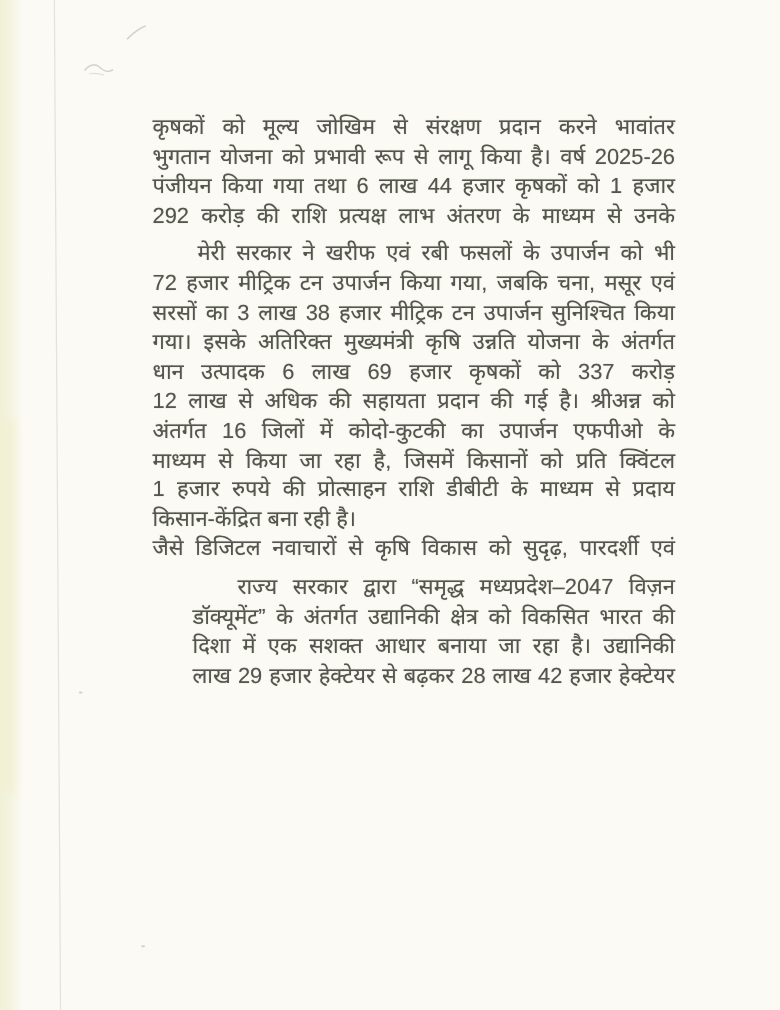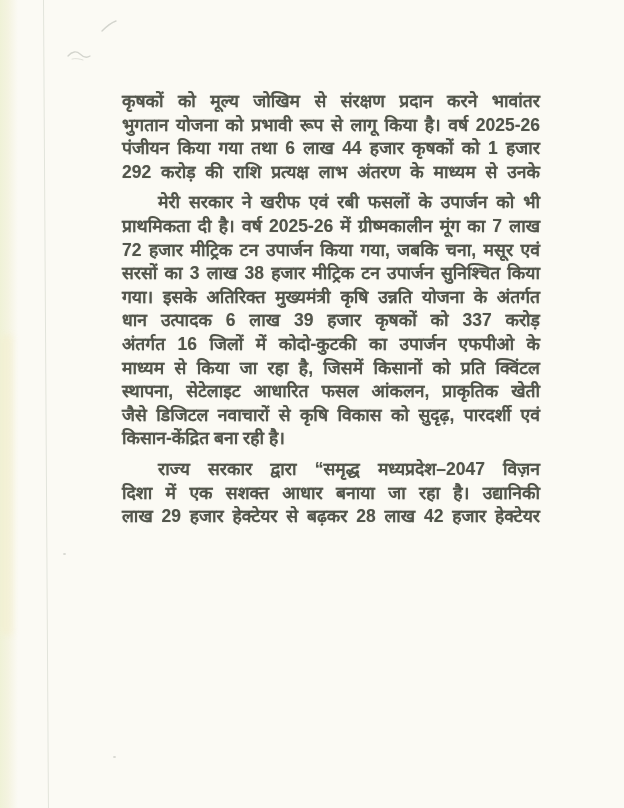--- a/index.html
+++ b/index.html
@@ -49,24 +49,23 @@
   }
   
   .text-block {
     position: absolute;
     left: 122px;
     top: 90px;
     width: 418px;
     color: var(--ink, #53564c);
     font-size: 17.5px;
     text-shadow: 0 0 0.8px rgba(83, 86, 76, 0.45);
-    font-weight: bold;
   }
   .para { margin: 0 0 7px 0; }
-  .para:last-child { margin-bottom: 0; }
+  .para:last-child { margin-bottom: 0; margin-left: 32px; }
   .line {
     line-height: 23.6px;
     text-align: justify;
     text-align-last: justify;
   }
   .line-indent { text-indent: 36px; }
   .line-end { text-align-last: left; }
 </style>
 </head>
 <body>
@@ -93,31 +92,32 @@
 
   <div class="para">
     <div class="line">कृषकों को मूल्य जोखिम से संरक्षण प्रदान करने भावांतर</div>
     <div class="line">भुगतान योजना को प्रभावी रूप से लागू किया है। वर्ष 2025-26</div>
     <div class="line">पंजीयन किया गया तथा 6 लाख 44 हजार कृषकों को 1 हजार</div>
     <div class="line">292 करोड़ की राशि प्रत्यक्ष लाभ अंतरण के माध्यम से उनके</div>
   </div>
 
   <div class="para">
     <div class="line line-indent">मेरी सरकार ने खरीफ एवं रबी फसलों के उपार्जन को भी</div>
-    <div class="line">प्राथमिकता दी है। वर्ष 2025-26 में ग्रीष्मकालीन मूंग का 7 लाख</div>
     <div class="line">72 हजार मीट्रिक टन उपार्जन किया गया, जबकि चना, मसूर एवं</div>
     <div class="line">सरसों का 3 लाख 38 हजार मीट्रिक टन उपार्जन सुनिश्चित किया</div>
     <div class="line">गया। इसके अतिरिक्त मुख्यमंत्री कृषि उन्नति योजना के अंतर्गत</div>
-    <div class="line">धान उत्पादक 6 लाख 39 हजार कृषकों को 337 करोड़</div>
+    <div class="line">धान उत्पादक 6 लाख 69 हजार कृषकों को 337 करोड़</div>
+    <div class="line">12 लाख से अधिक की सहायता प्रदान की गई है। श्रीअन्न को</div>
     <div class="line">अंतर्गत 16 जिलों में कोदो-कुटकी का उपार्जन एफपीओ के</div>
     <div class="line">माध्यम से किया जा रहा है, जिसमें किसानों को प्रति क्विंटल</div>
-    <div class="line">स्थापना, सेटेलाइट आधारित फसल आंकलन, प्राकृतिक खेती</div>
+    <div class="line">1 हजार रुपये की प्रोत्साहन राशि डीबीटी के माध्यम से प्रदाय</div>
+    <div class="line line-end">किसान-केंद्रित बना रही है।</div>
     <div class="line">जैसे डिजिटल नवाचारों से कृषि विकास को सुदृढ़, पारदर्शी एवं</div>
-    <div class="line line-end">किसान-केंद्रित बना रही है।</div>
   </div>
 
   <div class="para">
     <div class="line line-indent">राज्य सरकार द्वारा “समृद्ध मध्यप्रदेश–2047 विज़न</div>
+    <div class="line">डॉक्यूमेंट” के अंतर्गत उद्यानिकी क्षेत्र को विकसित भारत की</div>
     <div class="line">दिशा में एक सशक्त आधार बनाया जा रहा है। उद्यानिकी</div>
     <div class="line">लाख 29 हजार हेक्टेयर से बढ़कर 28 लाख 42 हजार हेक्टेयर</div>
   </div>
 
 </div>
 
 </body></html>

